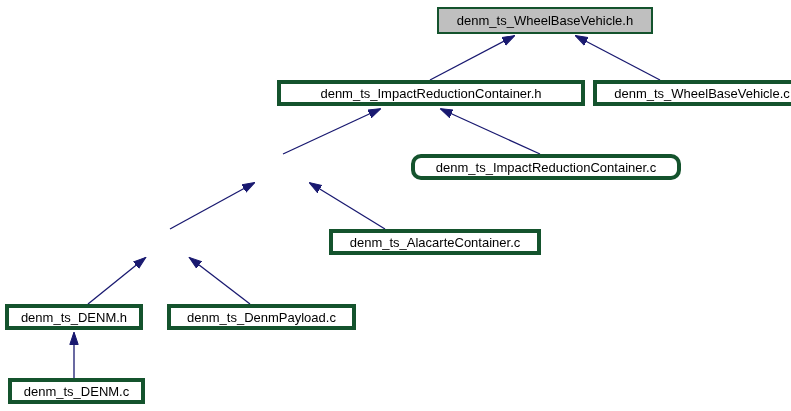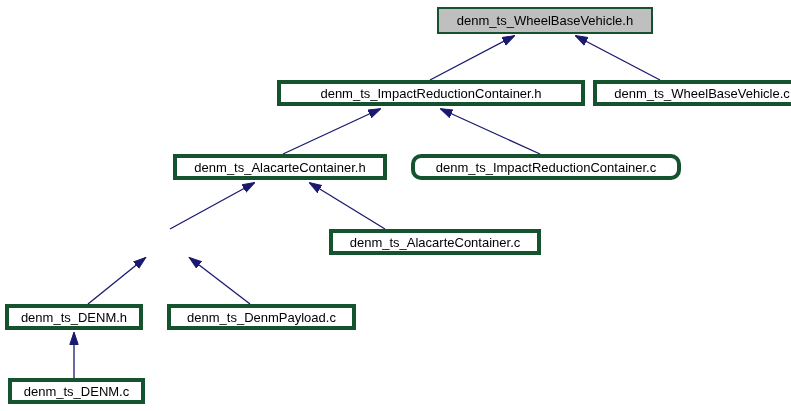--- a/index.html
+++ b/index.html
@@ -77,20 +77,19 @@
     <line class="edge-line" x1="170" y1="229" x2="254" y2="183" marker-end="url(#arrowhead)"></line>
     <line class="edge-line" x1="385" y1="229" x2="310" y2="183" marker-end="url(#arrowhead)"></line>
     <line class="edge-line" x1="88" y1="304" x2="145" y2="258" marker-end="url(#arrowhead)"></line>
     <line class="edge-line" x1="250" y1="304" x2="190" y2="258" marker-end="url(#arrowhead)"></line>
     <line class="edge-line" x1="74" y1="378" x2="74" y2="333" marker-end="url(#arrowhead)"></line>
   </svg>
 
   <div class="gnode highlight n0">denm_ts_WheelBaseVehicle.h</div>
   <div class="gnode n1">denm_ts_ImpactReductionContainer.h</div>
   <div class="gnode n2">denm_ts_WheelBaseVehicle.c</div>
-  <div class="gnode n3">denm_ts_AlacarteContainer.h</div>
   <div class="gnode n4">denm_ts_ImpactReductionContainer.c</div>
   <div class="gnode n6">denm_ts_AlacarteContainer.c</div>
   <div class="gnode n8">denm_ts_DenmPayload.c</div>
   <div class="gnode n7">denm_ts_DENM.h</div>
   <div class="gnode n9">denm_ts_DENM.c</div>
 
 </div>
 
 </body></html>

